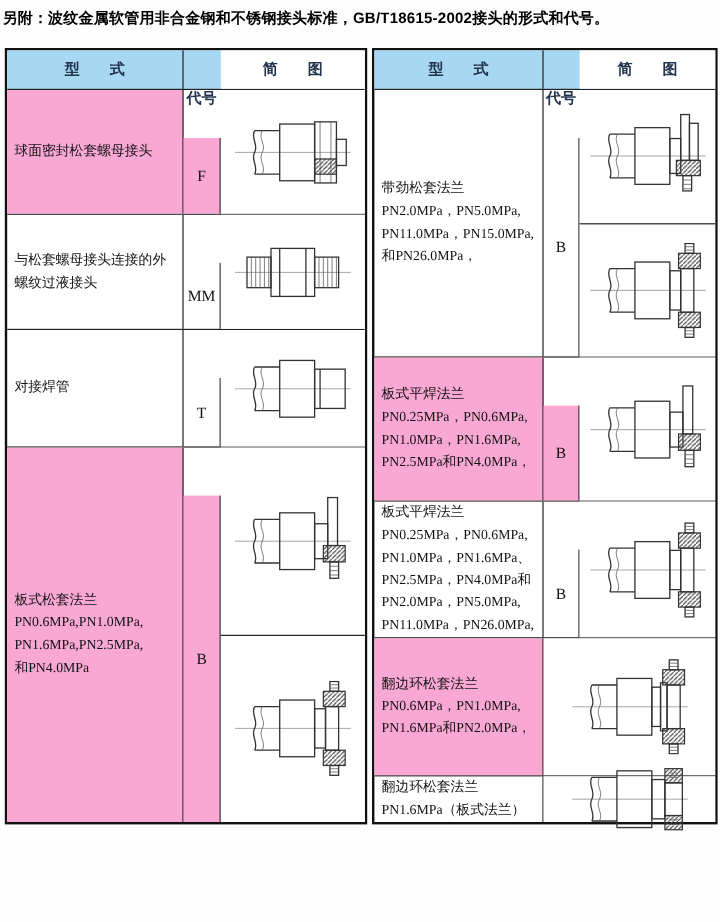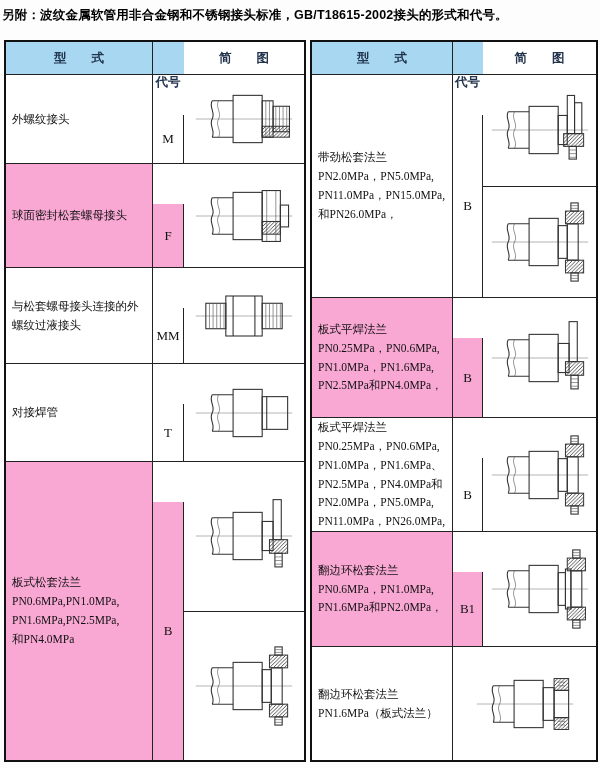--- a/index.html
+++ b/index.html
@@ -1,20 +1,20 @@
 <!DOCTYPE html>
 <html><head>
 <meta charset="utf-8">
 <style>
   html,body{margin:0;padding:0;}
   body{background:#ffffff;font-family:"Liberation Sans",sans-serif;color:#1a1a1a;}
   .page{position:relative;width:600px;height:768px;background:#fdfdfd;overflow:hidden;}
   .title{position:absolute;left:2px;top:7px;width:586px;font-size:12.5px;font-weight:bold;
          color:#000;letter-spacing:0.2px;}
-  .tbl{position:absolute;top:40px;height:722px;border:2px solid #111;background:#fff;
+  .tbl{position:absolute;top:40px;height:647px;border:2px solid #111;background:#fff;
        display:flex;flex-direction:column;box-sizing:border-box;}
   .tbl.left{left:4px;width:302px;}
   .tbl.right{left:310px;width:288px;}
   .row{display:flex;flex:none;border-bottom:1px solid #222;box-sizing:border-box;min-height:0;}
   .row.last{border-bottom:none;flex:1;}
   .cell{box-sizing:border-box;border-right:1px solid #222;min-width:0;}
   .cell:last-child{border-right:none;}
   .hrow{background:#a7d7f1;}
   .hrow .cell{display:flex;align-items:center;justify-content:center;
               font-size:12.5px;font-weight:bold;color:#22334d;}
@@ -143,31 +143,20 @@
 
 <div class="page">
   <div class="title">另附：波纹金属软管用非合金钢和不锈钢接头标准，GB/T18615-2002接头的形式和代号。</div>
 
   <div class="tbl left">
     <div class="row hrow" style="height:33px">
       <div class="cell type" style="justify-content:center">型　　式</div>
       <div class="cell code">代号</div>
       <div class="cell diagram" style="flex-direction:row;align-items:center;justify-content:center">简　　图</div>
     </div>
-    <div class="row" style="height:89px">
-      <div class="cell type">外螺纹接头</div>
-      <div class="cell code">M</div>
-      <div class="cell diagram">
-        <div class="dbox">
-            <svg class="diag" viewBox="0 0 112 88">
-              <use href="#sym-male-thread"></use>
-            </svg>
-          </div>
-      </div>
-    </div>
     <div class="row hl" style="height:104px">
       <div class="cell type">球面密封松套螺母接头</div>
       <div class="cell code">F</div>
       <div class="cell diagram">
         <div class="dbox">
             <svg class="diag" viewBox="0 0 112 88">
               <use href="#sym-swivel-nut"></use>
             </svg>
           </div>
       </div>
@@ -267,21 +256,20 @@
             <svg class="diag" viewBox="0 0 112 88">
               <use href="#sym-flange-loose"></use>
             </svg>
           </div>
       </div>
     </div>
     <div class="row hl" style="height:115px">
       <div class="cell type">翻边环松套法兰
 PN0.6MPa，PN1.0MPa,
 PN1.6MPa和PN2.0MPa，</div>
-      <div class="cell code">B1</div>
       <div class="cell diagram">
         <div class="dbox">
             <svg class="diag" viewBox="0 0 112 88">
               <use href="#sym-flange-ring"></use>
             </svg>
           </div>
       </div>
     </div>
     <div class="row last">
       <div class="cell type">翻边环松套法兰

